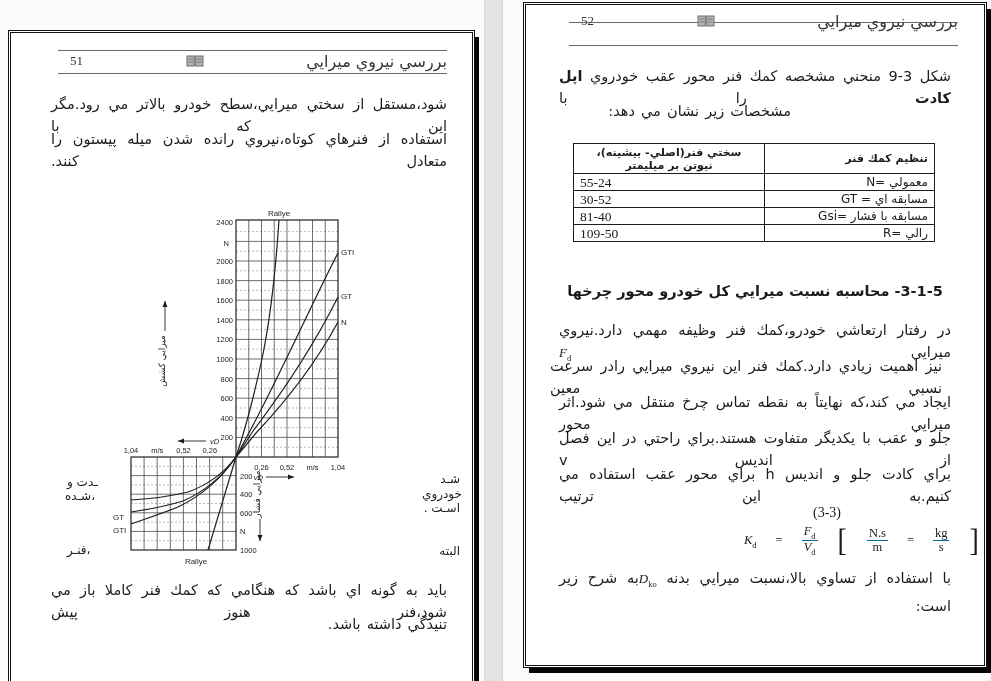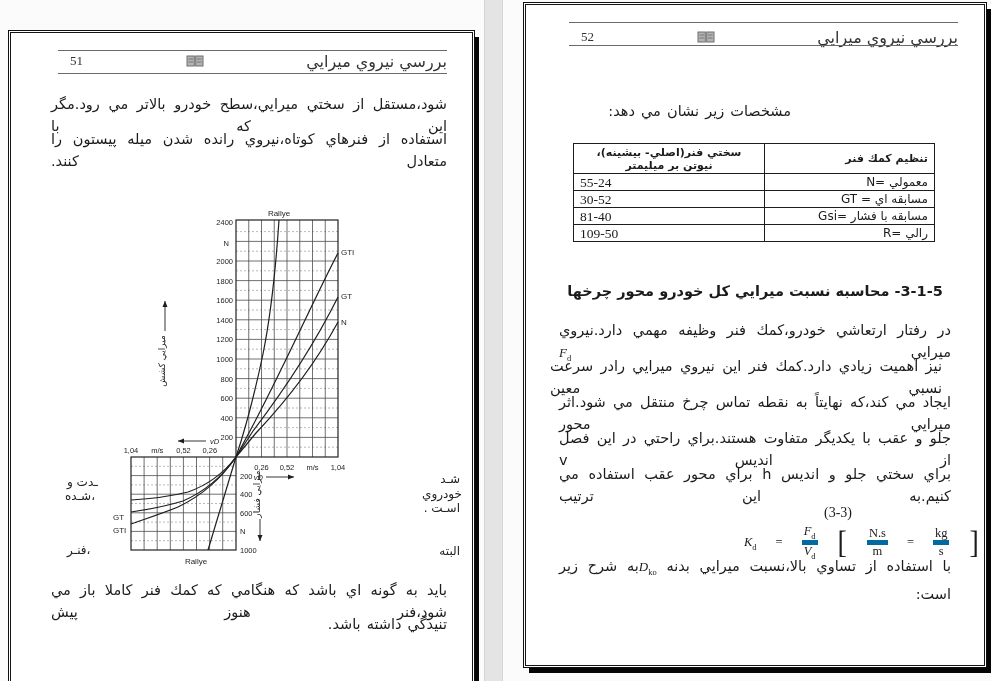--- a/index.html
+++ b/index.html
@@ -25,21 +25,21 @@
   .doc-table th{font-size:11px;font-weight:bold;line-height:13px;text-align:right;}
   .doc-table th.vh{text-align:center;}
   .doc-table td.lbl{font-size:12px;text-align:right;height:16px;line-height:15px;}
   .doc-table td.val{font-family:"Liberation Serif",serif;font-size:13.5px;text-align:left;direction:ltr;line-height:15px;}
   .heading{position:absolute;direction:rtl;font-weight:bold;font-size:14.5px;text-align:center;}
   .eq-number{position:absolute;font-family:"Liberation Serif",serif;font-size:14px;direction:ltr;}
   .equation{position:absolute;direction:ltr;font-family:"Liberation Serif",serif;font-size:12.5px;display:flex;align-items:center;gap:19px;}
   .equation i{font-style:italic;}
   .equation sub{font-size:8.5px;}
   .frac{display:inline-flex;flex-direction:column;align-items:center;line-height:1.05;}
-  .frac .fnum{border-bottom:5px solid #0369a1;padding:0 2px;}
+  .frac .fnum{border-bottom:1px solid #0369a1;padding:0 2px;}
   .frac .fden{padding:0 2px;}
   .bracket{font-size:28px;font-weight:400;line-height:0.9;margin:0 1px;transform:scaleY(1.15);}
   .sym{font-family:"Liberation Serif",serif;font-size:13px;}
   .sym sub{font-size:8.5px;}
   svg text{font-family:"Liberation Sans",sans-serif;}
   .fa-vert{font-family:"DejaVu Sans",sans-serif;}
 </style>
 </head>
 <body>
 
@@ -209,36 +209,37 @@
     <div class="frag" style="left:58px;top:444px;">ـدت و</div>
     <div class="frag" style="left:56px;top:458px;">،شـده</div>
     <div class="frag" style="left:58px;top:512px;">،فنـر</div>
 
     <div class="line" style="left:42px;top:548px;width:396px;">بايد به گونه اي باشد كه هنگامي كه كمك فنر كاملا باز مي شود،فنر هنوز پيش</div>
     <div class="line ra" style="left:42px;top:582px;width:396px;">تنيدگي داشته باشد.</div>
   </div>
 
   <div class="page page-right">
     <div class="rule" style="left:45px;top:19px;width:389px;"></div>
-    <div class="header-row" style="left:45px;top:24px;width:389px;gap:28px;">
+    <div class="header-row" style="left:45px;top:8px;width:389px;gap:28px;">
       <span class="pagenum" style="padding-left:12px;">52</span>
       <span class="book-icon">
         <svg width="18" height="12" viewBox="0 0 18 12">
           <rect x="1" y="1" width="7.3" height="10" fill="#b3b3b3" stroke="#6f6f6f"></rect>
           <rect x="9.7" y="1" width="7.3" height="10" fill="#b3b3b3" stroke="#6f6f6f"></rect>
           <line x1="2.5" y1="4" x2="7" y2="4" stroke="#777"></line>
             <line x1="2.5" y1="7" x2="7" y2="7" stroke="#777"></line>
           <line x1="11" y1="4" x2="15.5" y2="4" stroke="#777"></line>
             <line x1="11" y1="7" x2="15.5" y2="7" stroke="#777"></line>
         </svg>
       </span>
       <span class="running-title">بررسي نيروي ميرايي</span>
     </div>
     <div class="rule" style="left:45px;top:42px;width:389px;"></div>
 
+    <div class="line" style="left:35px;top:62px;width:392px;"><span>شكل 3-9 منحني مشخصه كمك فنر محور عقب خودروي </span><span class="bold">اپل كادت</span><span> را با</span></div>
     <div class="line ra" style="left:35px;top:97px;width:392px;box-sizing:border-box;padding-right:160px;">مشخصات زير نشان مي دهد:</div>
 
     <table class="doc-table" style="left:49px;top:140px;width:361px;">
       <colgroup>
           <col style="width:170px;">
           <col style="width:191px;">
         </colgroup>
       <tbody>
           <tr style="height:30px;">
         <th>تنظيم كمك فنر</th>
@@ -265,23 +266,23 @@
       </tr>
     </tbody>
       </table>
 
     <div class="heading" style="left:35px;top:280px;width:392px;">3-1-5- محاسبه نسبت ميرايي كل خودرو محور چرخها</div>
 
     <div class="line" style="left:35px;top:316px;width:392px;"><span>در رفتار ارتعاشي خودرو،كمك فنر وظيفه مهمي دارد.نيروي ميرايي </span><span class="sym"><i>F</i><sub>d</sub></span></div>
     <div class="line" style="left:26px;top:352px;width:392px;">نيز اهميت زيادي دارد.كمك فنر اين نيروي ميرايي رادر سرعت نسبي معين</div>
     <div class="line" style="left:35px;top:388px;width:392px;">ايجاد مي كند،كه نهايتاً به نقطه تماس چرخ منتقل مي شود.اثر ميرايي محور</div>
     <div class="line" style="left:35px;top:424px;width:392px;">جلو و عقب با يكديگر متفاوت هستند.براي راحتي در اين فصل از انديس v</div>
-    <div class="line" style="left:35px;top:460px;width:392px;">براي سختي جلو و انديس h براي محور عقب استفاده مي كنيم.به اين ترتيب</div>
-
-    <div class="eq-number" style="left:300px;top:502px;">(3-3)</div>
+    <div class="line" style="left:35px;top:460px;width:392px;">براي كادت جلو و انديس h براي محور عقب استفاده مي كنيم.به اين ترتيب</div>
+
+    <div class="eq-number" style="left:289px;top:502px;">(3-3)</div>
 
     <div class="equation" style="left:220px;top:522px;">
       <span><i>K</i><sub>d</sub></span>
       <span>=</span>
       <span class="frac">
         <span class="fnum"><i>F</i><sub>d</sub></span>
         <span class="fden"><i>V</i><sub>d</sub></span>
       </span>
       <span class="bracket">[</span>
       <span class="frac">
@@ -289,15 +290,15 @@
         <span class="fden">m</span>
       </span>
       <span>=</span>
       <span class="frac">
         <span class="fnum">kg</span>
         <span class="fden">s</span>
       </span>
       <span class="bracket">]</span>
     </div>
 
-    <div class="line" style="left:35px;top:552px;width:392px;"><span>با استفاده از تساوي بالا،نسبت ميرايي بدنه </span><span class="sym"><i>D</i><sub>ko</sub></span><span>به شرح زير است:</span></div>
+    <div class="line" style="left:35px;top:564px;width:392px;"><span>با استفاده از تساوي بالا،نسبت ميرايي بدنه </span><span class="sym"><i>D</i><sub>ko</sub></span><span>به شرح زير است:</span></div>
   </div>
 </div>
 
 </body></html>

